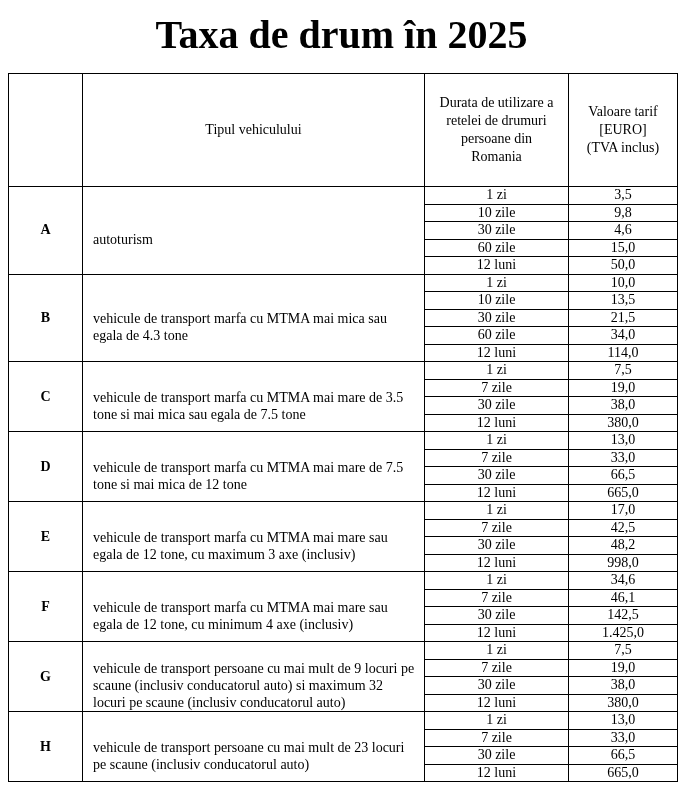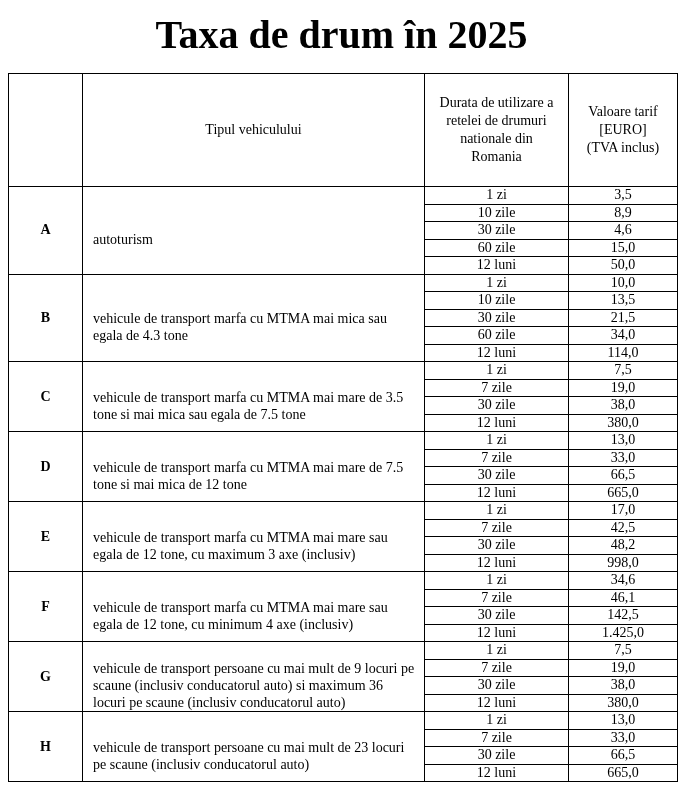--- a/index.html
+++ b/index.html
@@ -79,38 +79,38 @@
         <col class="c-veh">
         <col class="c-dur">
         <col class="c-val">
     </colgroup>
     <thead>
       <tr>
         <th></th>
         <th>Tipul vehiculului</th>
         <th>Durata de utilizare a
 retelei de drumuri
-nationale din
+persoane din
 Romania</th>
         <th>Valoare tarif
 [EURO]
 (TVA inclus)</th>
       </tr>
     </thead>
     <tbody>
 
       <tr>
         <td class="cat-cell" rowspan="5">A</td>
         <td class="veh-cell" rowspan="5">autoturism</td>
         <td class="dur-cell">1 zi</td>
         <td class="val-cell">3,5</td>
       </tr>
       <tr>
         <td class="dur-cell">10 zile</td>
-        <td class="val-cell">8,9</td>
+        <td class="val-cell">9,8</td>
       </tr>
       <tr>
         <td class="dur-cell">30 zile</td>
         <td class="val-cell">4,6</td>
       </tr>
       <tr>
         <td class="dur-cell">60 zile</td>
         <td class="val-cell">15,0</td>
       </tr>
       <tr>
@@ -212,21 +212,21 @@
         <td class="dur-cell">30 zile</td>
         <td class="val-cell">142,5</td>
       </tr>
       <tr>
         <td class="dur-cell">12 luni</td>
         <td class="val-cell">1.425,0</td>
       </tr>
 
       <tr>
         <td class="cat-cell" rowspan="4">G</td>
-        <td class="veh-cell" rowspan="4">vehicule de transport persoane cu mai mult de 9 locuri pe scaune (inclusiv conducatorul auto) si maximum 36 locuri pe scaune (inclusiv conducatorul auto)</td>
+        <td class="veh-cell" rowspan="4">vehicule de transport persoane cu mai mult de 9 locuri pe scaune (inclusiv conducatorul auto) si maximum 32 locuri pe scaune (inclusiv conducatorul auto)</td>
         <td class="dur-cell">1 zi</td>
         <td class="val-cell">7,5</td>
       </tr>
       <tr>
         <td class="dur-cell">7 zile</td>
         <td class="val-cell">19,0</td>
       </tr>
       <tr>
         <td class="dur-cell">30 zile</td>
         <td class="val-cell">38,0</td>

